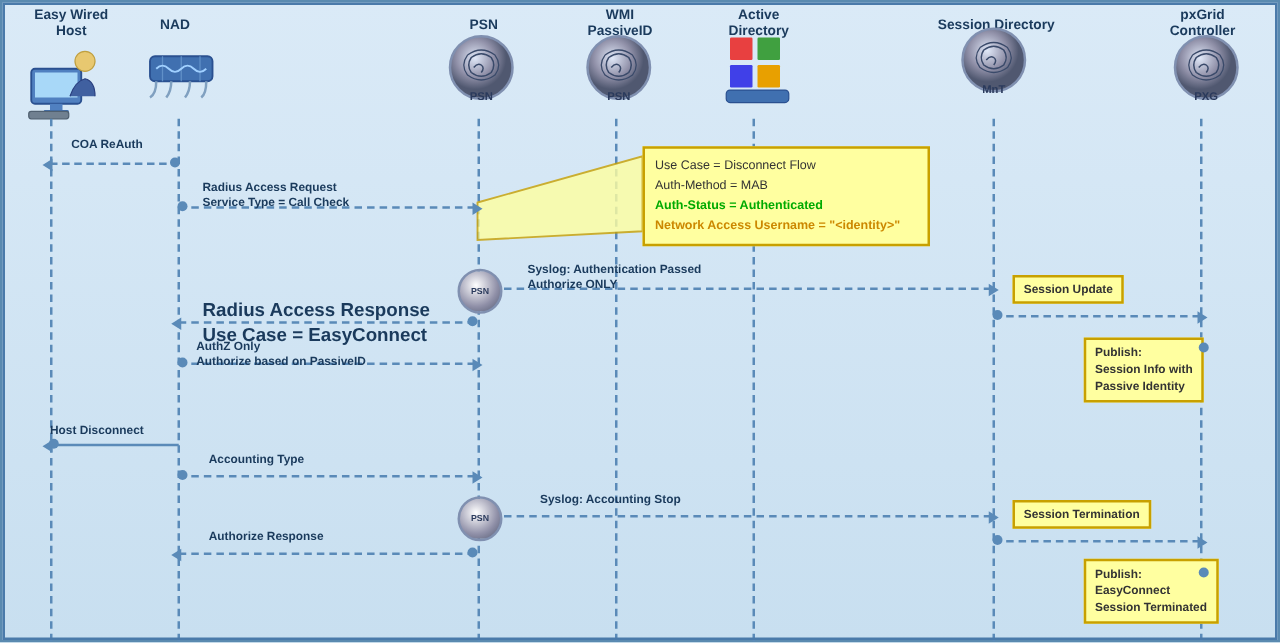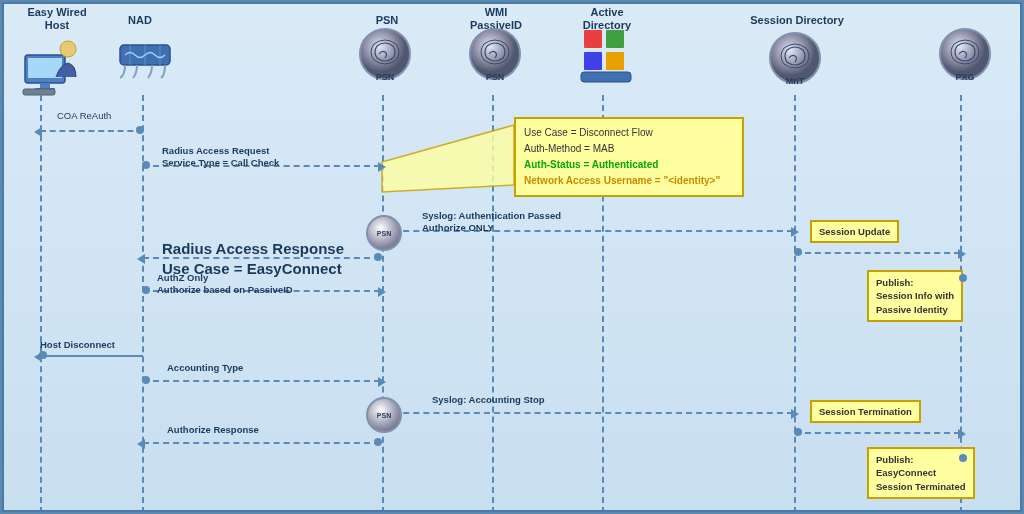--- a/index.html
+++ b/index.html
@@ -46,20 +46,23 @@
   </div>
   <div class="col-header" style="left:454px; width:80px; top:4px; line-height:1.2;">
     WMI<br>PassiveID<br>Agent
   </div>
   <div class="col-header" style="left:565px; width:80px; top:4px; line-height:1.2;">
     Active<br>Directory
   </div>
   <div class="col-header" style="left:735px; width:120px; top:12px;">
     <span>Session Directory</span>
   </div>
+  <div class="col-header" style="left:920px; width:80px; top:4px; line-height:1.2;">
+    pxGrid<br>Controller
+  </div>
 
   <div style="position:absolute; left:8px; top:25px; width:80px; text-align:center;">
     <svg width="60" height="70" viewBox="0 0 60 70" style="display:block; margin:0 auto;">
 
       <rect x="5" y="28" width="40" height="28" rx="3" fill="#5080c0" stroke="#2a5090" stroke-width="1.5"></rect>
       <rect x="8" y="31" width="34" height="20" fill="#a8d8f8"></rect>
       <rect x="20" y="56" width="10" height="5" fill="#5080c0"></rect>
       <rect x="15" y="61" width="20" height="3" fill="#4070b0" rx="1"></rect>
 
       <circle cx="48" cy="22" r="8" fill="#e8c870" stroke="#c0a040" stroke-width="1"></circle>
@@ -126,21 +129,21 @@
 
       <rect x="8" y="8" width="18" height="18" fill="#e84040" rx="1"></rect>
       <rect x="30" y="8" width="18" height="18" fill="#40a040" rx="1"></rect>
       <rect x="8" y="30" width="18" height="18" fill="#4040e8" rx="1"></rect>
       <rect x="30" y="30" width="18" height="18" fill="#e8a000" rx="1"></rect>
 
       <rect x="5" y="50" width="50" height="10" rx="3" fill="#4070b0" stroke="#2a5090" stroke-width="1"></rect>
     </svg>
   </div>
 
-  <div style="position:absolute; left:758px; top:26px; width:70px; text-align:left;">
+  <div style="position:absolute; left:758px; top:16px; width:70px; text-align:left;">
     <svg width="56" height="58" viewBox="0 0 56 58" style="display:block; margin:0 auto;">
       <circle cx="28" cy="30" r="25" fill="url(#fp3)" stroke="#8090b0" stroke-width="2"></circle>
       <defs>
         <radialGradient id="fp3" cx="40%" cy="35%">
           <stop offset="0%" stop-color="#e0e8f8"></stop>
           <stop offset="60%" stop-color="#9090a8"></stop>
           <stop offset="100%" stop-color="#505870"></stop>
         </radialGradient>
       </defs>
       <path d="M20 22 Q28 16 36 22 Q40 28 36 34 Q28 40 20 34 Q16 28 20 22" stroke="#3a4a6a" stroke-width="1.2" fill="none"></path>
@@ -185,21 +188,21 @@
   <svg style="position:absolute; left:0; top:0; width:1024px; height:514px; pointer-events:none;" xmlns="http://www.w3.org/2000/svg">
 
     <polygon points="380,160 512,123 512,183 380,190" fill="#ffffa0" stroke="#c8a000" stroke-width="1.5" opacity="0.8"></polygon>
   </svg>
 
   <div style="position:absolute; top:128px; left:38px; width:103px; height:2px; border-top:2px dashed #5a8ab8;">
 
     <div style="position:absolute; left:-6px; top:-5px; width:0; height:0; border-right:8px solid #5a8ab8; border-top:5px solid transparent; border-bottom:5px solid transparent;"></div>
   </div>
   <div style="position:absolute; top:124px; left:134px; width:8px; height:8px; border-radius:50%; background:#5a8ab8;"></div>
-  <div style="position:absolute; top:108px; left:55px; font-size:9.5px; color:#1a3a5c; font-weight:normal;">COA ReAuth</div>
+  <div style="position:absolute; top:108px; left:55px; font-size:9.5px; color:#1a3a5c; font-weight:bold;">COA ReAuth</div>
 
   <div style="position:absolute; top:163px; left:141px; width:237px; height:2px; border-top:2px dashed #5a8ab8;">
     <div style="position:absolute; right:-6px; top:-5px; width:0; height:0; border-left:8px solid #5a8ab8; border-top:5px solid transparent; border-bottom:5px solid transparent;"></div>
   </div>
   <div style="position:absolute; top:159px; left:140px; width:8px; height:8px; border-radius:50%; background:#5a8ab8;"></div>
   <div style="position:absolute; top:143px; left:160px; font-size:9.5px; color:#1a3a5c; font-weight:bold; line-height:1.3;">Radius Access Request<br>Service Type = Call Check</div>
 
   <div style="position:absolute; top:228px; left:381px; width:410px; height:2px; border-top:2px dashed #5a8ab8;">
     <div style="position:absolute; right:-6px; top:-5px; width:0; height:0; border-left:8px solid #5a8ab8; border-top:5px solid transparent; border-bottom:5px solid transparent;"></div>
   </div>

